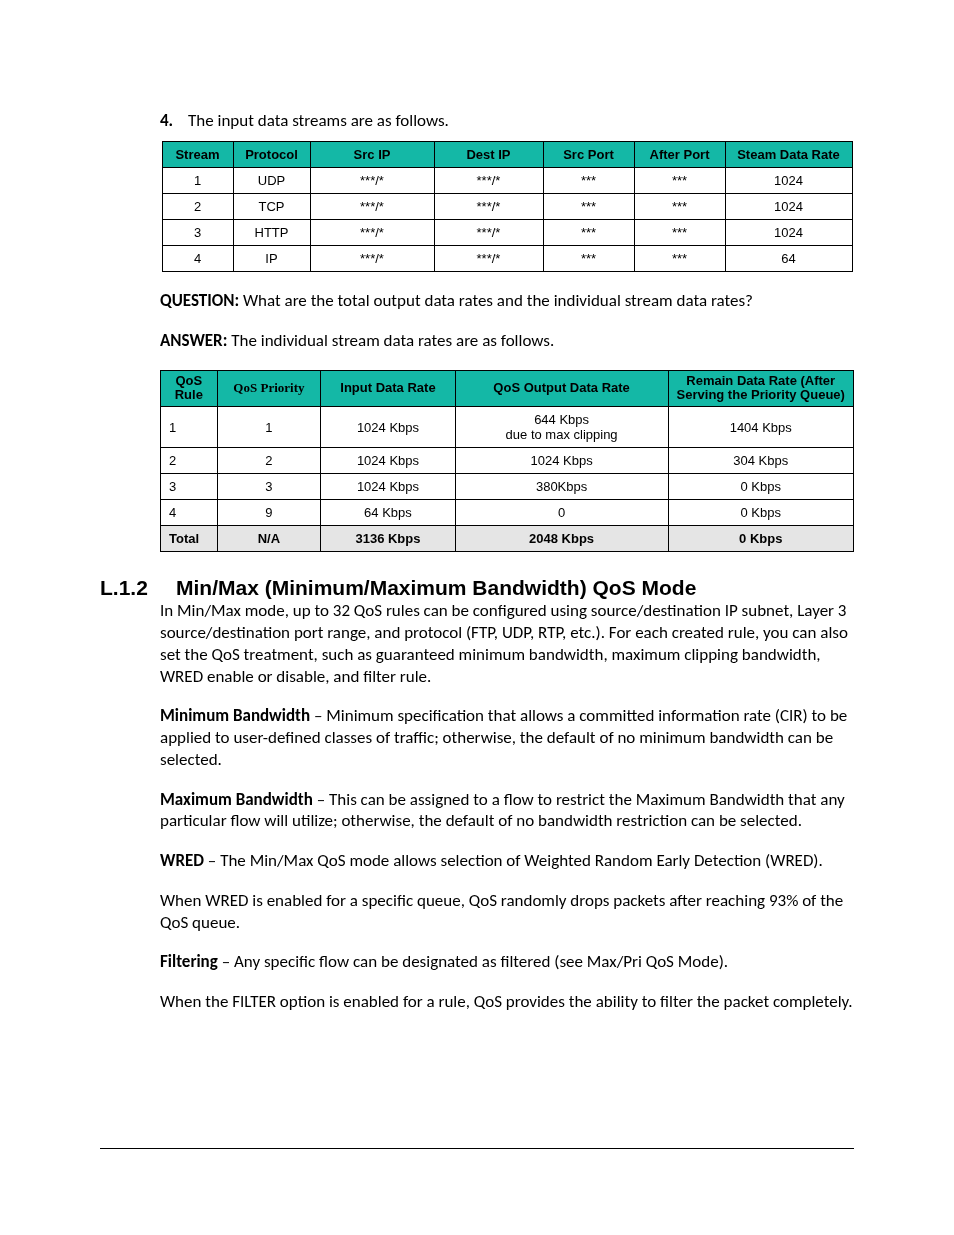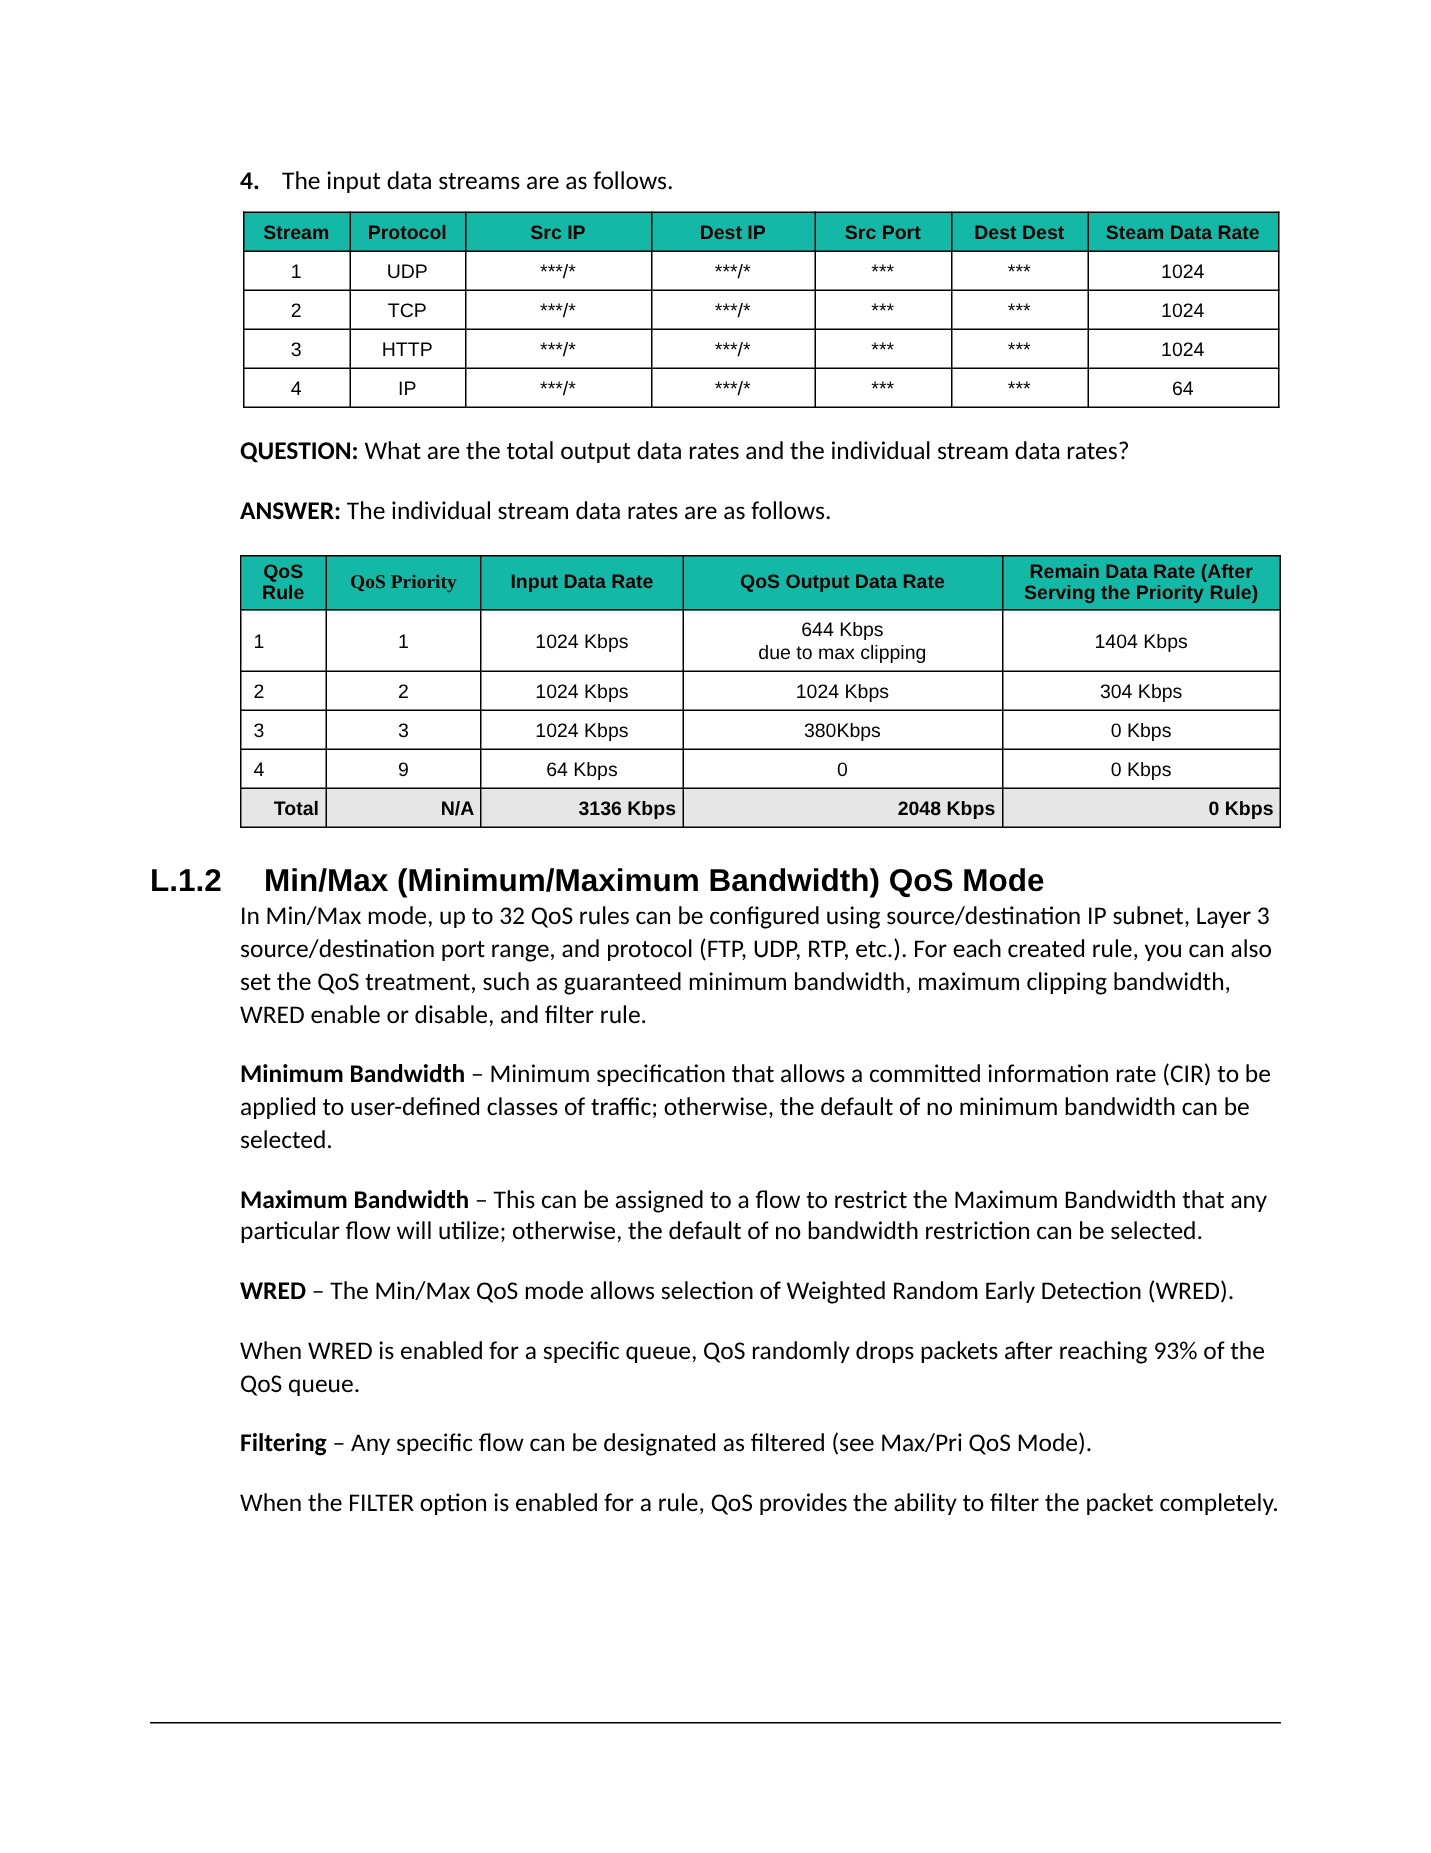--- a/index.html
+++ b/index.html
@@ -60,21 +60,21 @@
   
   .tbl2 th, .tbl2 td { padding: 5px 4px; }
   .tbl2 .c-rule   { width: 48px; }
   .tbl2 .c-pri    { width: 96px; font-family: Liberation Serif, serif; }
   .tbl2 .c-in     { width: 128px; }
   .tbl2 .c-out    { width: 208px; }
   .tbl2 .c-rem    { width: 180px; }
   .tbl2 th { line-height: 1.15; }
   .tbl2 .hdr-2line { padding-top:3px; padding-bottom:3px; }
   .tbl2 td.left { text-align: left; padding-left: 8px; }
-  .tbl2 tr.total td { background: #e5e5e5; font-weight: bold; text-align: right; }
+  .tbl2 tr.total td { background: #e5e5e5; font-weight: bold; }
 
   .para {
     font-size: 17px;
     margin: 0 0 18px 0;
     line-height: 1.28;
   }
   .qa-label {
     font-weight: bold;
   }
   .section-heading {
@@ -113,21 +113,21 @@
     </div>
 
     <table class="tbl1">
       <thead>
         <tr>
           <th class="c-stream">Stream</th>
           <th class="c-proto">Protocol</th>
           <th class="c-srcip">Src IP</th>
           <th class="c-destip">Dest IP</th>
           <th class="c-srcport">Src Port</th>
-          <th class="c-destport">Dest Dest</th>
+          <th class="c-destport">After Port</th>
           <th class="c-rate">Steam Data Rate</th>
         </tr>
       </thead>
       <tbody>
         <tr>
           <td>1</td>
           <td>UDP</td>
           <td>***/*</td>
           <td>***/*</td>
           <td>***</td>
@@ -172,21 +172,21 @@
       <span class="qa-label">ANSWER:</span><span> The individual stream data rates are as follows.</span>
     </p>
 
     <table class="tbl2">
       <thead>
         <tr>
           <th class="c-rule hdr-2line">QoS Rule</th>
           <th class="c-pri">QoS Priority</th>
           <th class="c-in">Input Data Rate</th>
           <th class="c-out">QoS Output Data Rate</th>
-          <th class="c-rem hdr-2line">Remain Data Rate (After Serving the Priority Rule)</th>
+          <th class="c-rem hdr-2line">Remain Data Rate (After Serving the Priority Queue)</th>
         </tr>
       </thead>
       <tbody>
         <tr>
           <td class="left">1</td>
           <td>1</td>
           <td>1024 Kbps</td>
           <td style="white-space:pre-line;">644 Kbps
 due to max clipping</td>
           <td>1404 Kbps</td>

